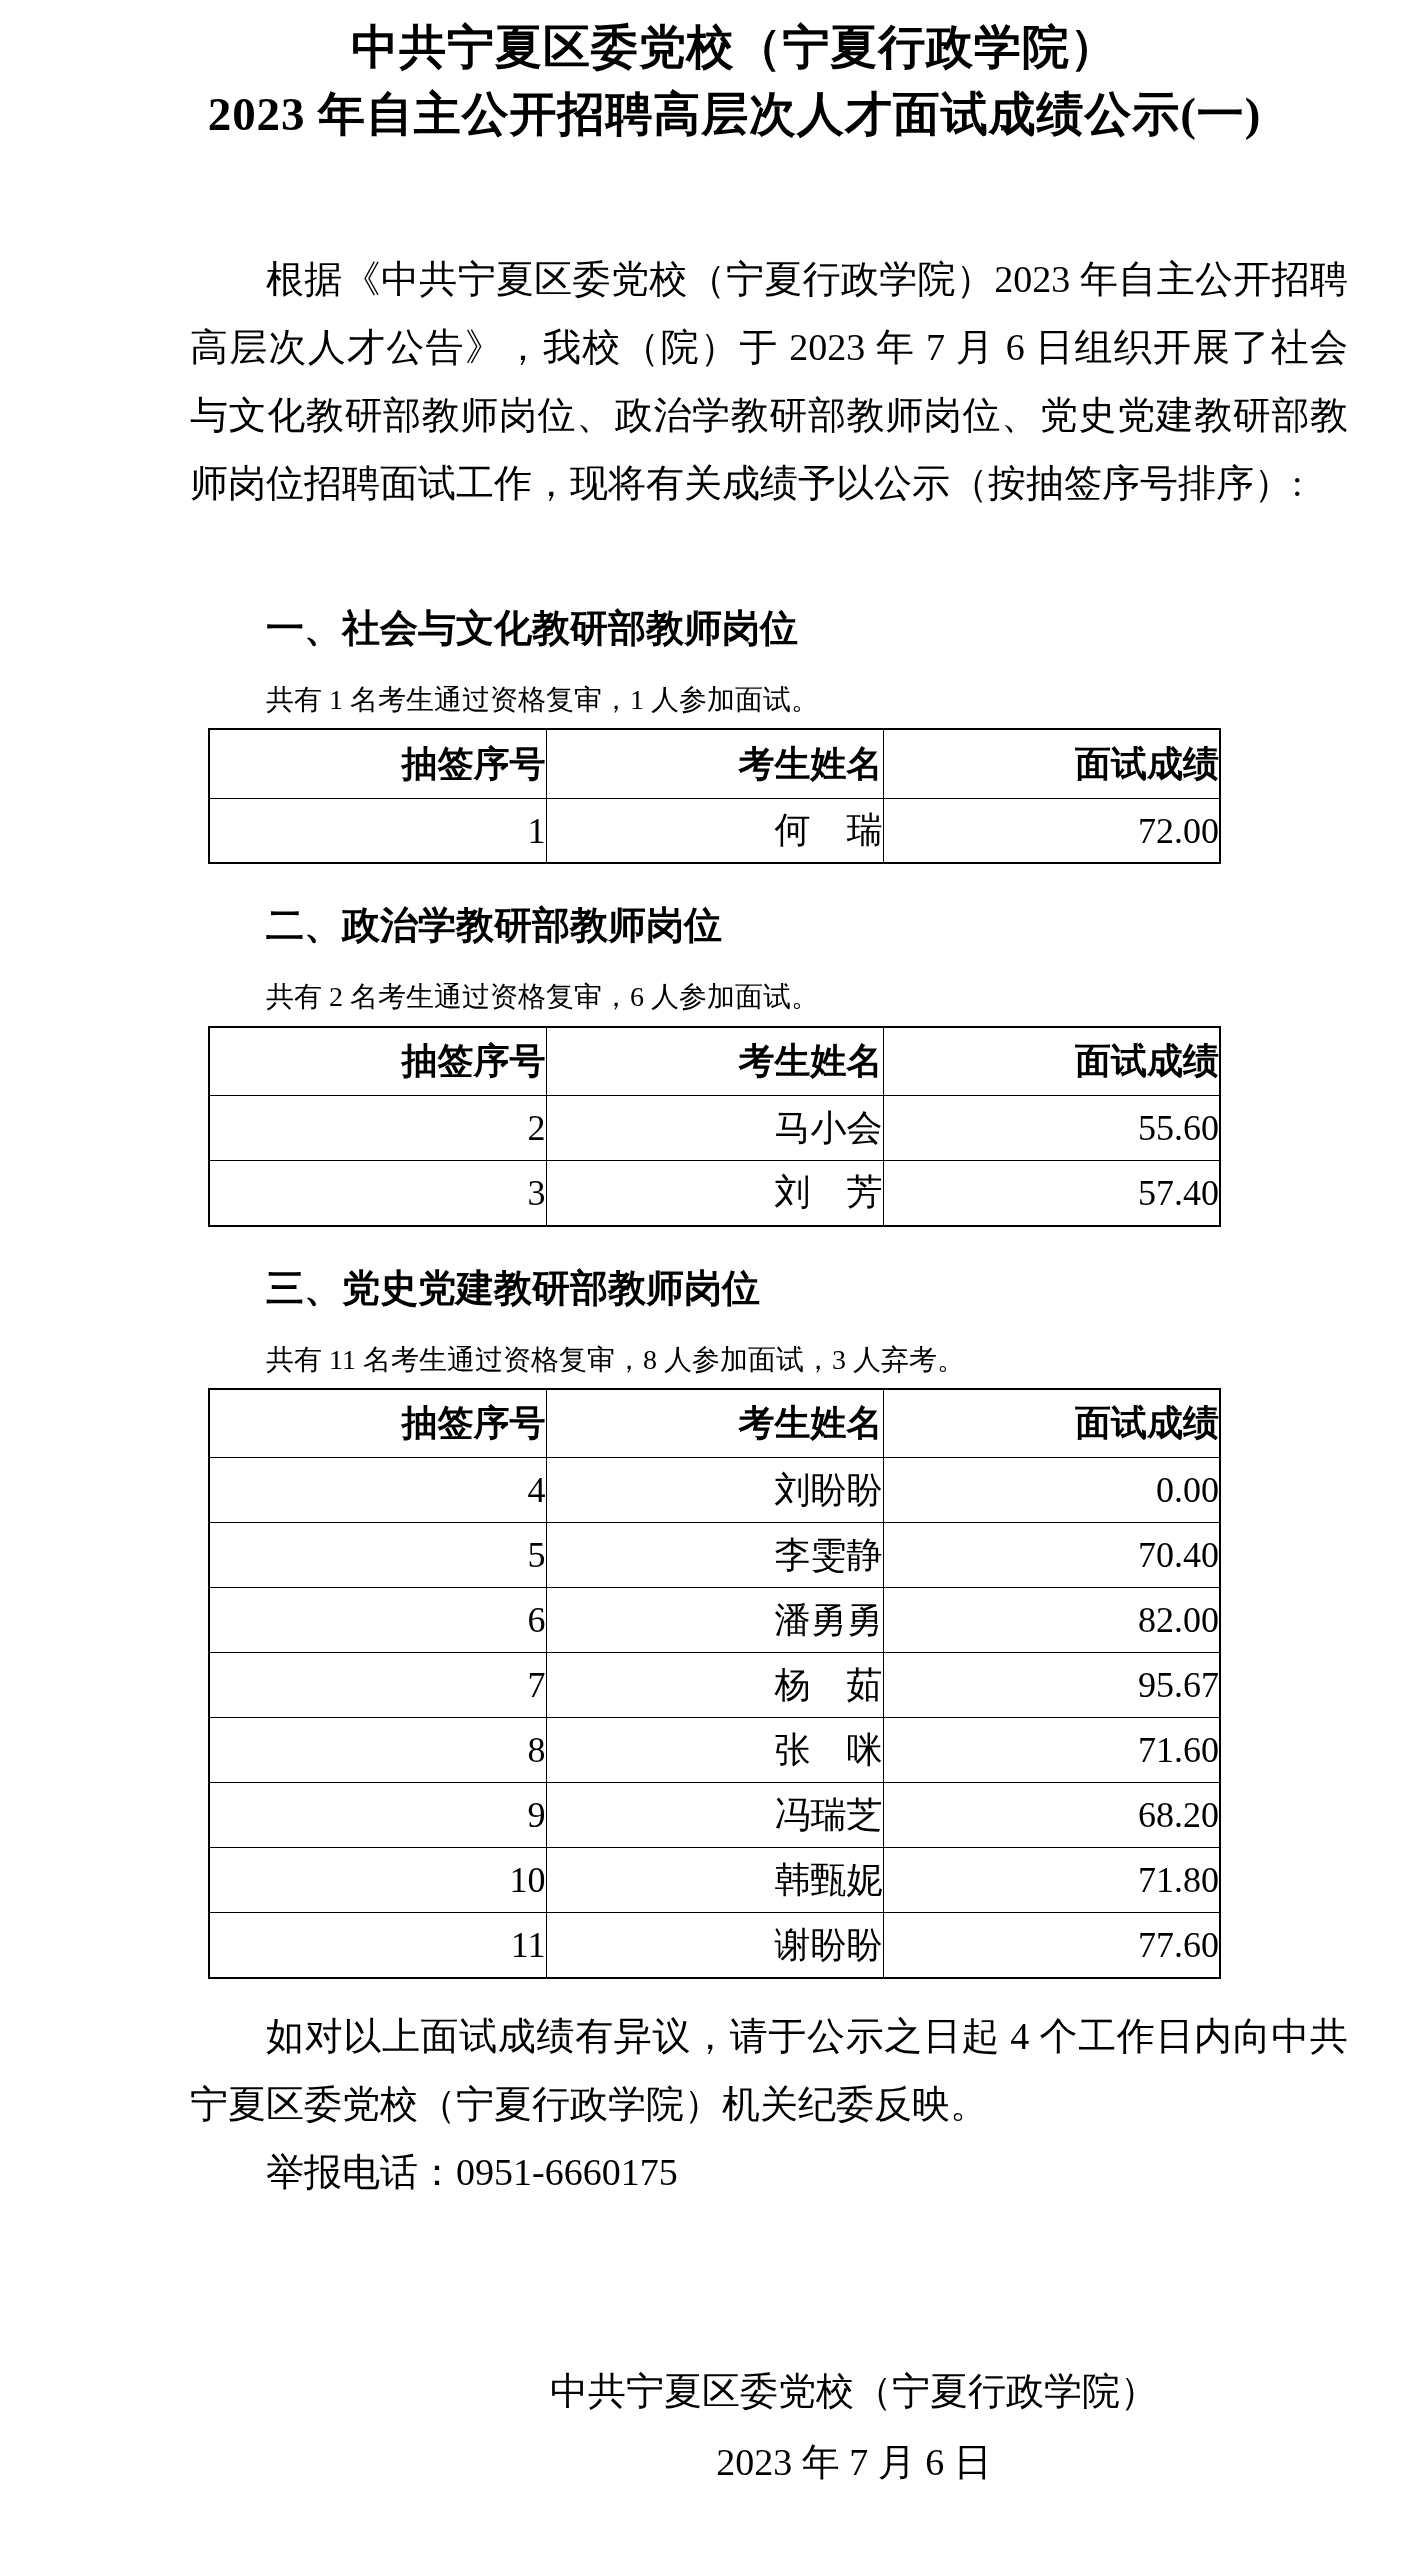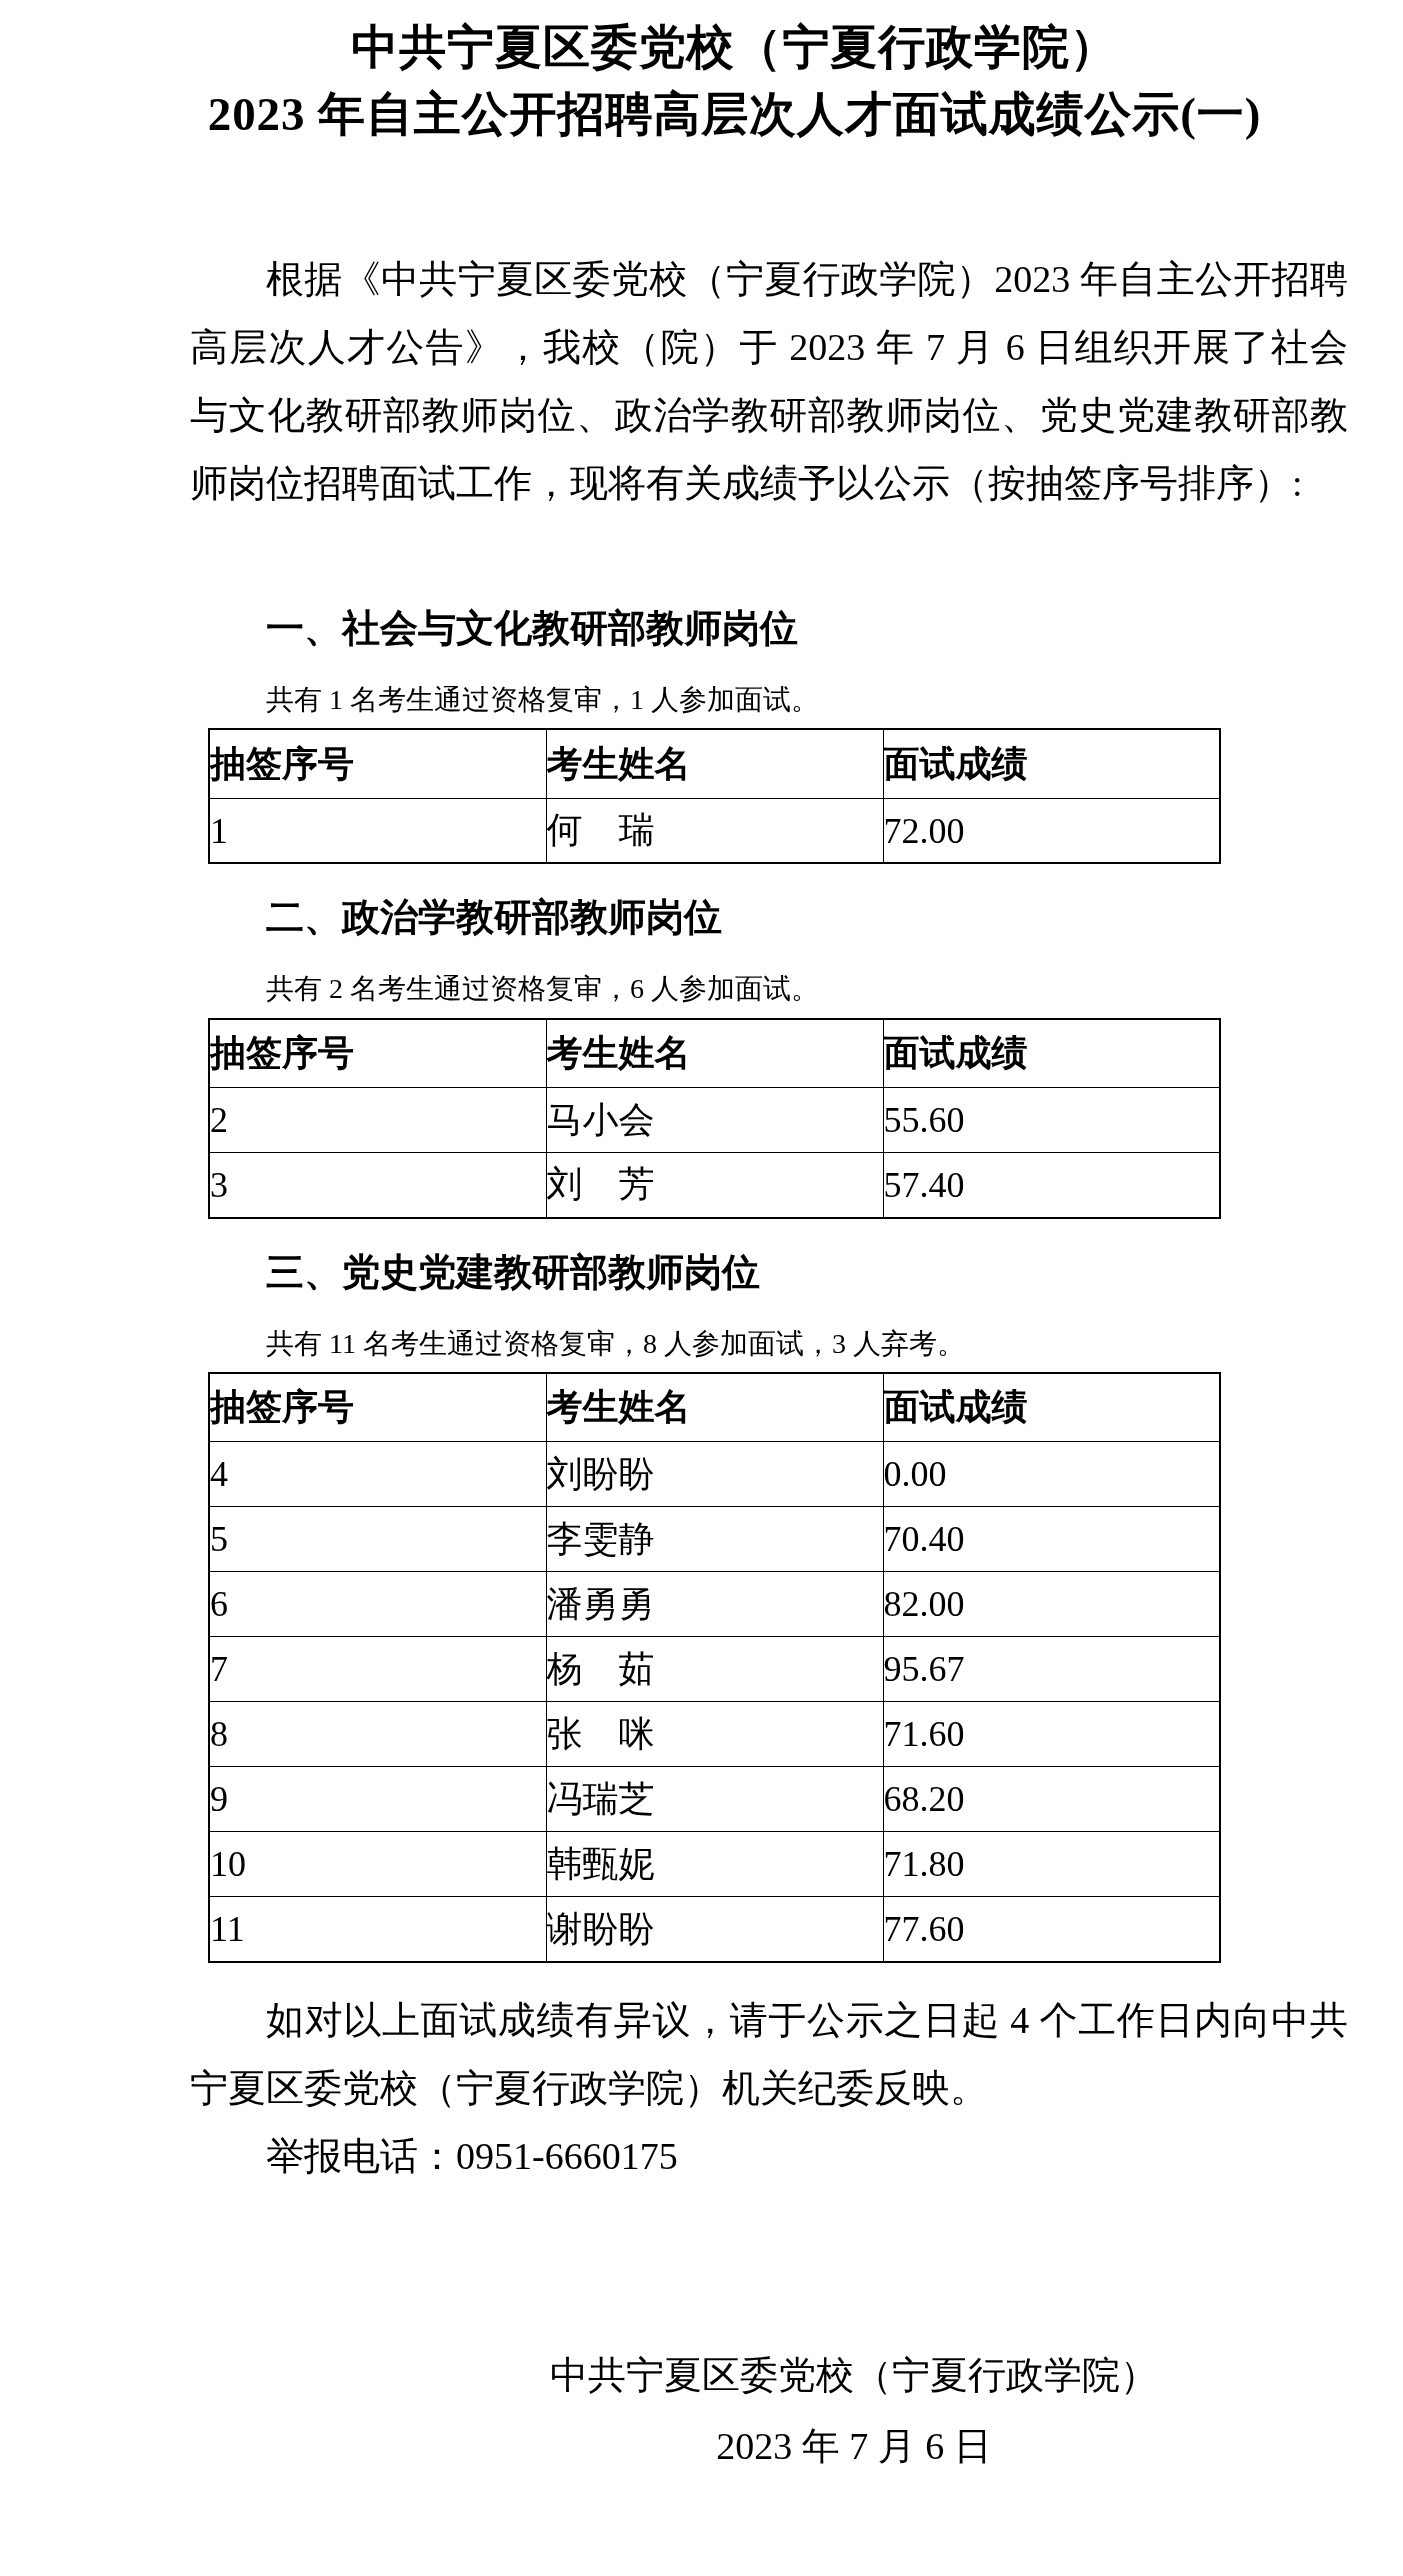--- a/index.html
+++ b/index.html
@@ -23,21 +23,21 @@
     letter-spacing: 0.9px;
   }
   .body-para {
     font-size: 38px;
     line-height: 68px;
     text-align: justify;
     margin: 0 0 0 69px;
     text-indent: 76px;
   }
   .intro-para { margin-top: 97px; }
-  .doc-section { margin-top: 32px; }
+  .doc-section { margin-top: 40px; }
   .doc-section.first { margin-top: 90px; }
   .sec-heading {
     font-family: "Liberation Sans", "DejaVu Sans", sans-serif;
     font-weight: 700;
     font-size: 38px;
     line-height: 42px;
     margin: 0 0 0 145px;
   }
   .sec-note {
     font-size: 28px;
@@ -48,21 +48,21 @@
   .score-table {
     border-collapse: collapse;
     margin: 5.3px 0 0 87px;
     width: 1013px;
     table-layout: fixed;
     border: 2.7px solid #000;
   }
   .score-table th, .score-table td {
     border: 1.8px solid #000;
     height: 65px;
-    text-align: left;
+    text-align: right;
     vertical-align: middle;
     padding: 0;
   }
   .score-table th {
     font-family: "Liberation Sans", "DejaVu Sans", sans-serif;
     font-weight: 700;
     font-size: 36px;
     height: 69px;
   }
   .score-table td {

